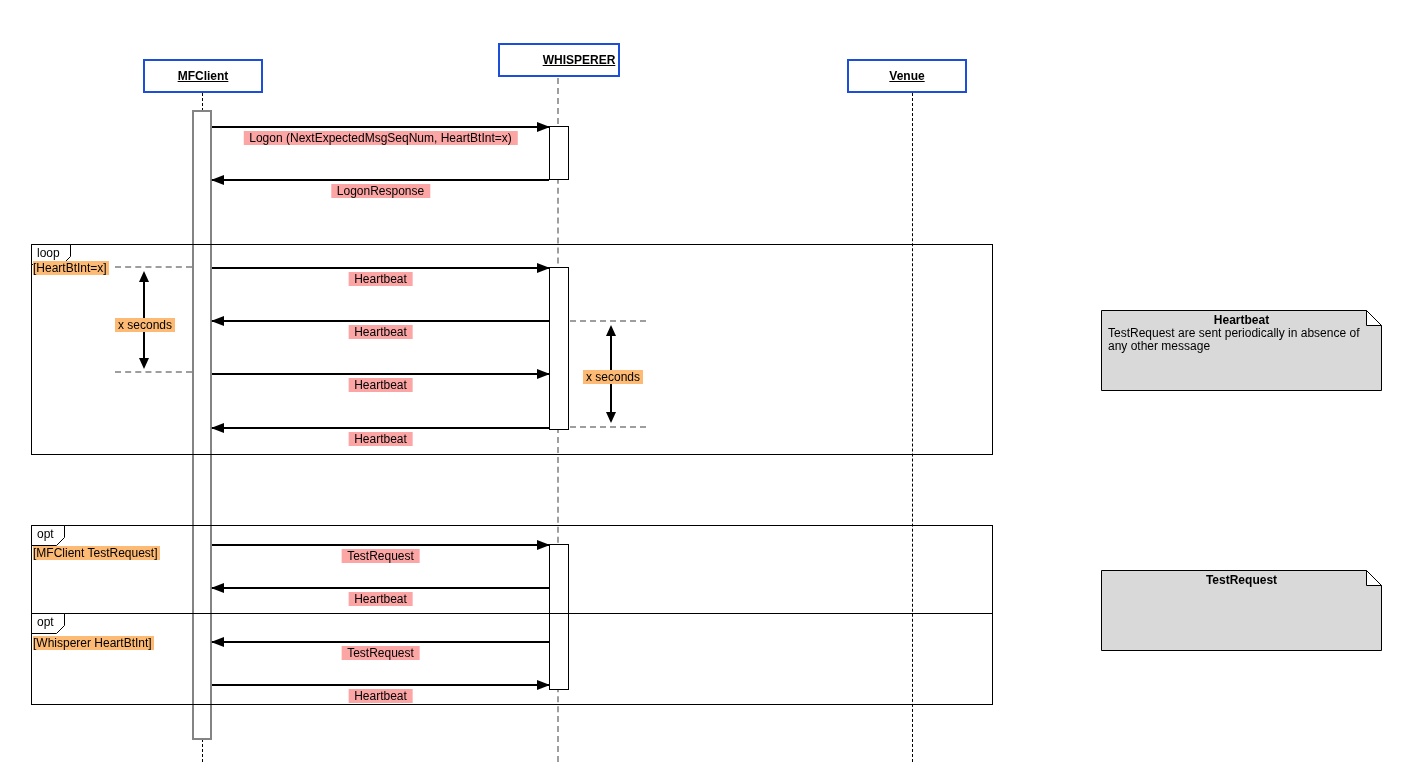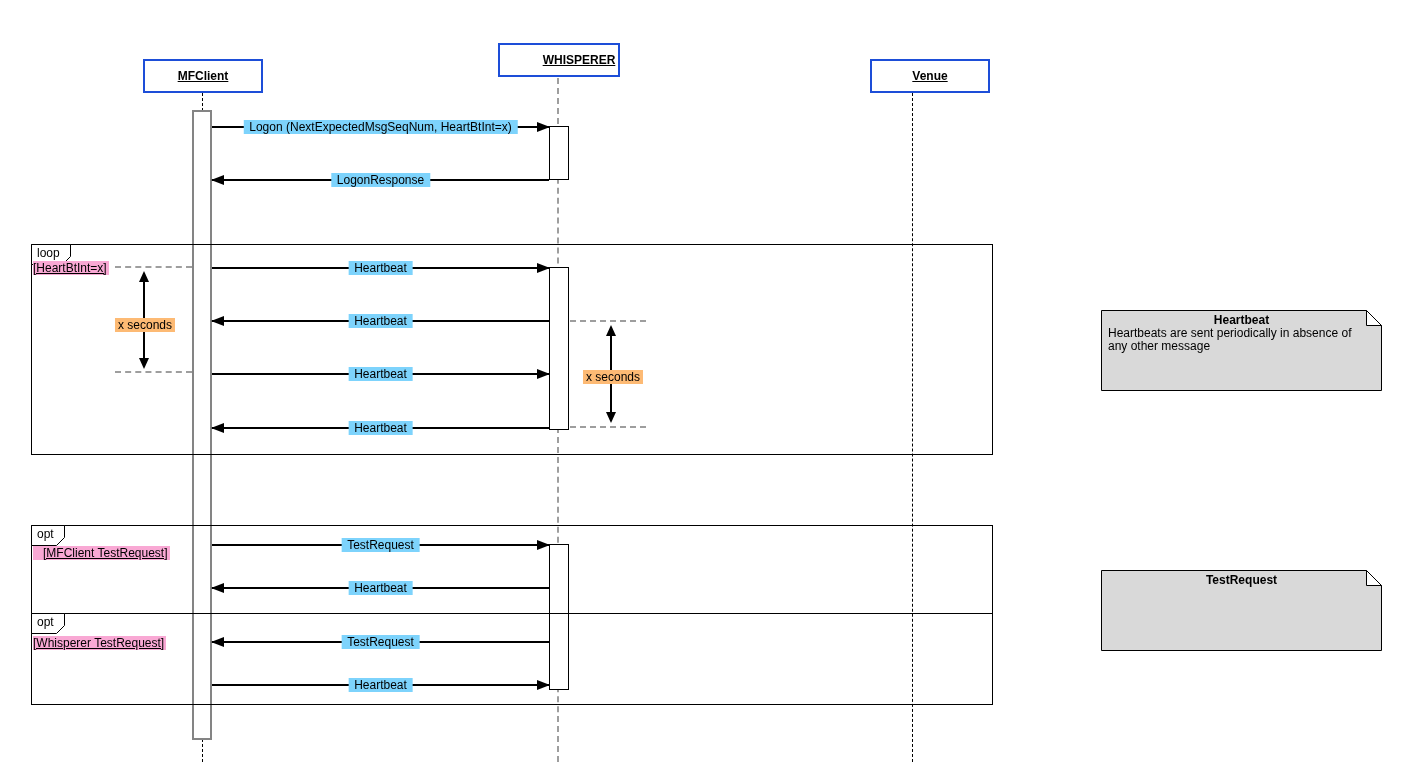--- a/index.html
+++ b/index.html
@@ -20,26 +20,26 @@
   
   .bar { position:absolute; width:20px; background:#fff; z-index:3; }
   .bar.gray  { border:2px solid #848484; }
   .bar.black { border:1px solid #000; }
 
   
   .frag { position:absolute; border:1px solid #000; background:transparent; z-index:4; pointer-events:none; }
   .frag-tab { position:absolute; z-index:5; }
   .frag-tab svg { position:absolute; left:0; top:0; }
   .frag-tab .tab-lbl { position:absolute; left:6px; top:2px; }
-  .guard { position:absolute; z-index:5; background:#f9a8d4; padding-right:2px;text-decoration:underline; }
+  .guard { position:absolute; z-index:5; background:#fdba74; padding-right:2px; }
 
   
   .msg { position:absolute; height:2px; background:#000; z-index:5; }
-  .msg .lbl { position:absolute; left:50%; top:1px; transform:translate(-50%,-50%);
-              background:#7dd3fc; padding:0 6px; white-space:nowrap; }
+  .msg .lbl { position:absolute; left:50%; top:12px; transform:translate(-50%,-50%);
+              background:#fca5a5; padding:0 6px; white-space:nowrap; }
   .msg.right::after { content:""; position:absolute; right:-1px; top:1px; transform:translateY(-50%);
               width:0; height:0; border-top:5px solid transparent; border-bottom:5px solid transparent;
               border-left:13px solid #000; }
   .msg.left::before { content:""; position:absolute; left:-1px; top:1px; transform:translateY(-50%);
               width:0; height:0; border-top:5px solid transparent; border-bottom:5px solid transparent;
               border-right:13px solid #000; }
 
   
   .hdash { position:absolute; height:0; border-top:2px dashed #9e9e9e; z-index:5; }
   .varrow { position:absolute; width:2px; background:#000; z-index:5; }
@@ -73,21 +73,21 @@
   <div class="bar black" style="left:549px;top:126px;height:54px;"></div>
   <div class="bar black" style="left:549px;top:267px;height:163px;"></div>
   <div class="bar black" style="left:549px;top:544px;height:146px;"></div>
 
   <div class="actor" style="left:143px;top:59px;width:120px;">
     <span>MFClient</span>
   </div>
   <div class="actor" style="left:498px;top:43px;width:122px;padding-left:40px;">
     <span>WHISPERER</span>
   </div>
-  <div class="actor" style="left:870px;top:59px;width:120px;">
+  <div class="actor" style="left:847px;top:59px;width:120px;">
     <span>Venue</span>
   </div>
 
   <div class="frag" style="left:31px;top:244px;width:962px;height:211px;"></div>
   <div class="frag" style="left:31px;top:525px;width:962px;height:89px;"></div>
   <div class="frag" style="left:31px;top:613px;width:962px;height:92px;"></div>
 
   <div class="frag-tab" style="left:31px;top:244px;width:40px;height:21px;text-align:right;">
     <svg width="40" height="21">
       <path d="M0.5,0.5 H39.5 V12.5 L31.5,20.5 H0.5 Z" fill="#ffffff" stroke="#000000"></path>
@@ -95,29 +95,29 @@
     <span class="tab-lbl">loop</span>
   </div>
   <div class="guard" style="left:33px;top:261px;">[HeartBtInt=x]</div>
 
   <div class="frag-tab" style="left:31px;top:525px;width:34px;height:21px;">
     <svg width="34" height="21">
       <path d="M0.5,0.5 H33.5 V12.5 L25.5,20.5 H0.5 Z" fill="#ffffff" stroke="#000000"></path>
     </svg>
     <span class="tab-lbl">opt</span>
   </div>
-  <div class="guard" style="left:33px;top:546px;padding-left:10px;">[MFClient TestRequest]</div>
+  <div class="guard" style="left:33px;top:546px;">[MFClient TestRequest]</div>
 
   <div class="frag-tab" style="left:31px;top:613px;width:34px;height:21px;">
     <svg width="34" height="21">
       <path d="M0.5,0.5 H33.5 V12.5 L25.5,20.5 H0.5 Z" fill="#ffffff" stroke="#000000"></path>
     </svg>
     <span class="tab-lbl">opt</span>
   </div>
-  <div class="guard" style="left:33px;top:636px;">[Whisperer TestRequest]</div>
+  <div class="guard" style="left:33px;top:636px;">[Whisperer HeartBtInt]</div>
 
   <div class="hdash" style="left:115px;top:266px;width:77px;"></div>
   <div class="hdash" style="left:115px;top:371px;width:77px;"></div>
   <div class="varrow" style="left:143px;top:273px;height:94px;"></div>
   <div class="dur-lbl" style="left:145px;top:325px;">x seconds</div>
 
   <div class="hdash" style="left:570px;top:320px;width:76px;"></div>
   <div class="hdash" style="left:570px;top:426px;width:76px;"></div>
   <div class="varrow" style="left:610px;top:327px;height:94px;"></div>
   <div class="dur-lbl" style="left:613px;top:377px;">x seconds</div>
@@ -153,21 +153,21 @@
     <span class="lbl">Heartbeat</span>
   </div>
 
   <div class="note" style="left:1101px;top:310px;">
     <svg width="281" height="81">
       <path d="M0.5,0.5 H265.5 L280.5,15.5 V80.5 H0.5 Z" fill="#d9d9d9" stroke="#000000"></path>
       <path d="M265.5,0.5 V15.5 H280.5 Z" fill="#ffffff" stroke="#000000"></path>
     </svg>
     <div class="note-text">
       <span class="note-title">Heartbeat</span>
-      <span class="note-body">Heartbeats are sent periodically in absence of
+      <span class="note-body">TestRequest are sent periodically in absence of
 any other message</span>
     </div>
   </div>
 
   <div class="note" style="left:1101px;top:570px;">
     <svg width="281" height="81">
       <path d="M0.5,0.5 H265.5 L280.5,15.5 V80.5 H0.5 Z" fill="#d9d9d9" stroke="#000000"></path>
       <path d="M265.5,0.5 V15.5 H280.5 Z" fill="#ffffff" stroke="#000000"></path>
     </svg>
     <div class="note-text">

